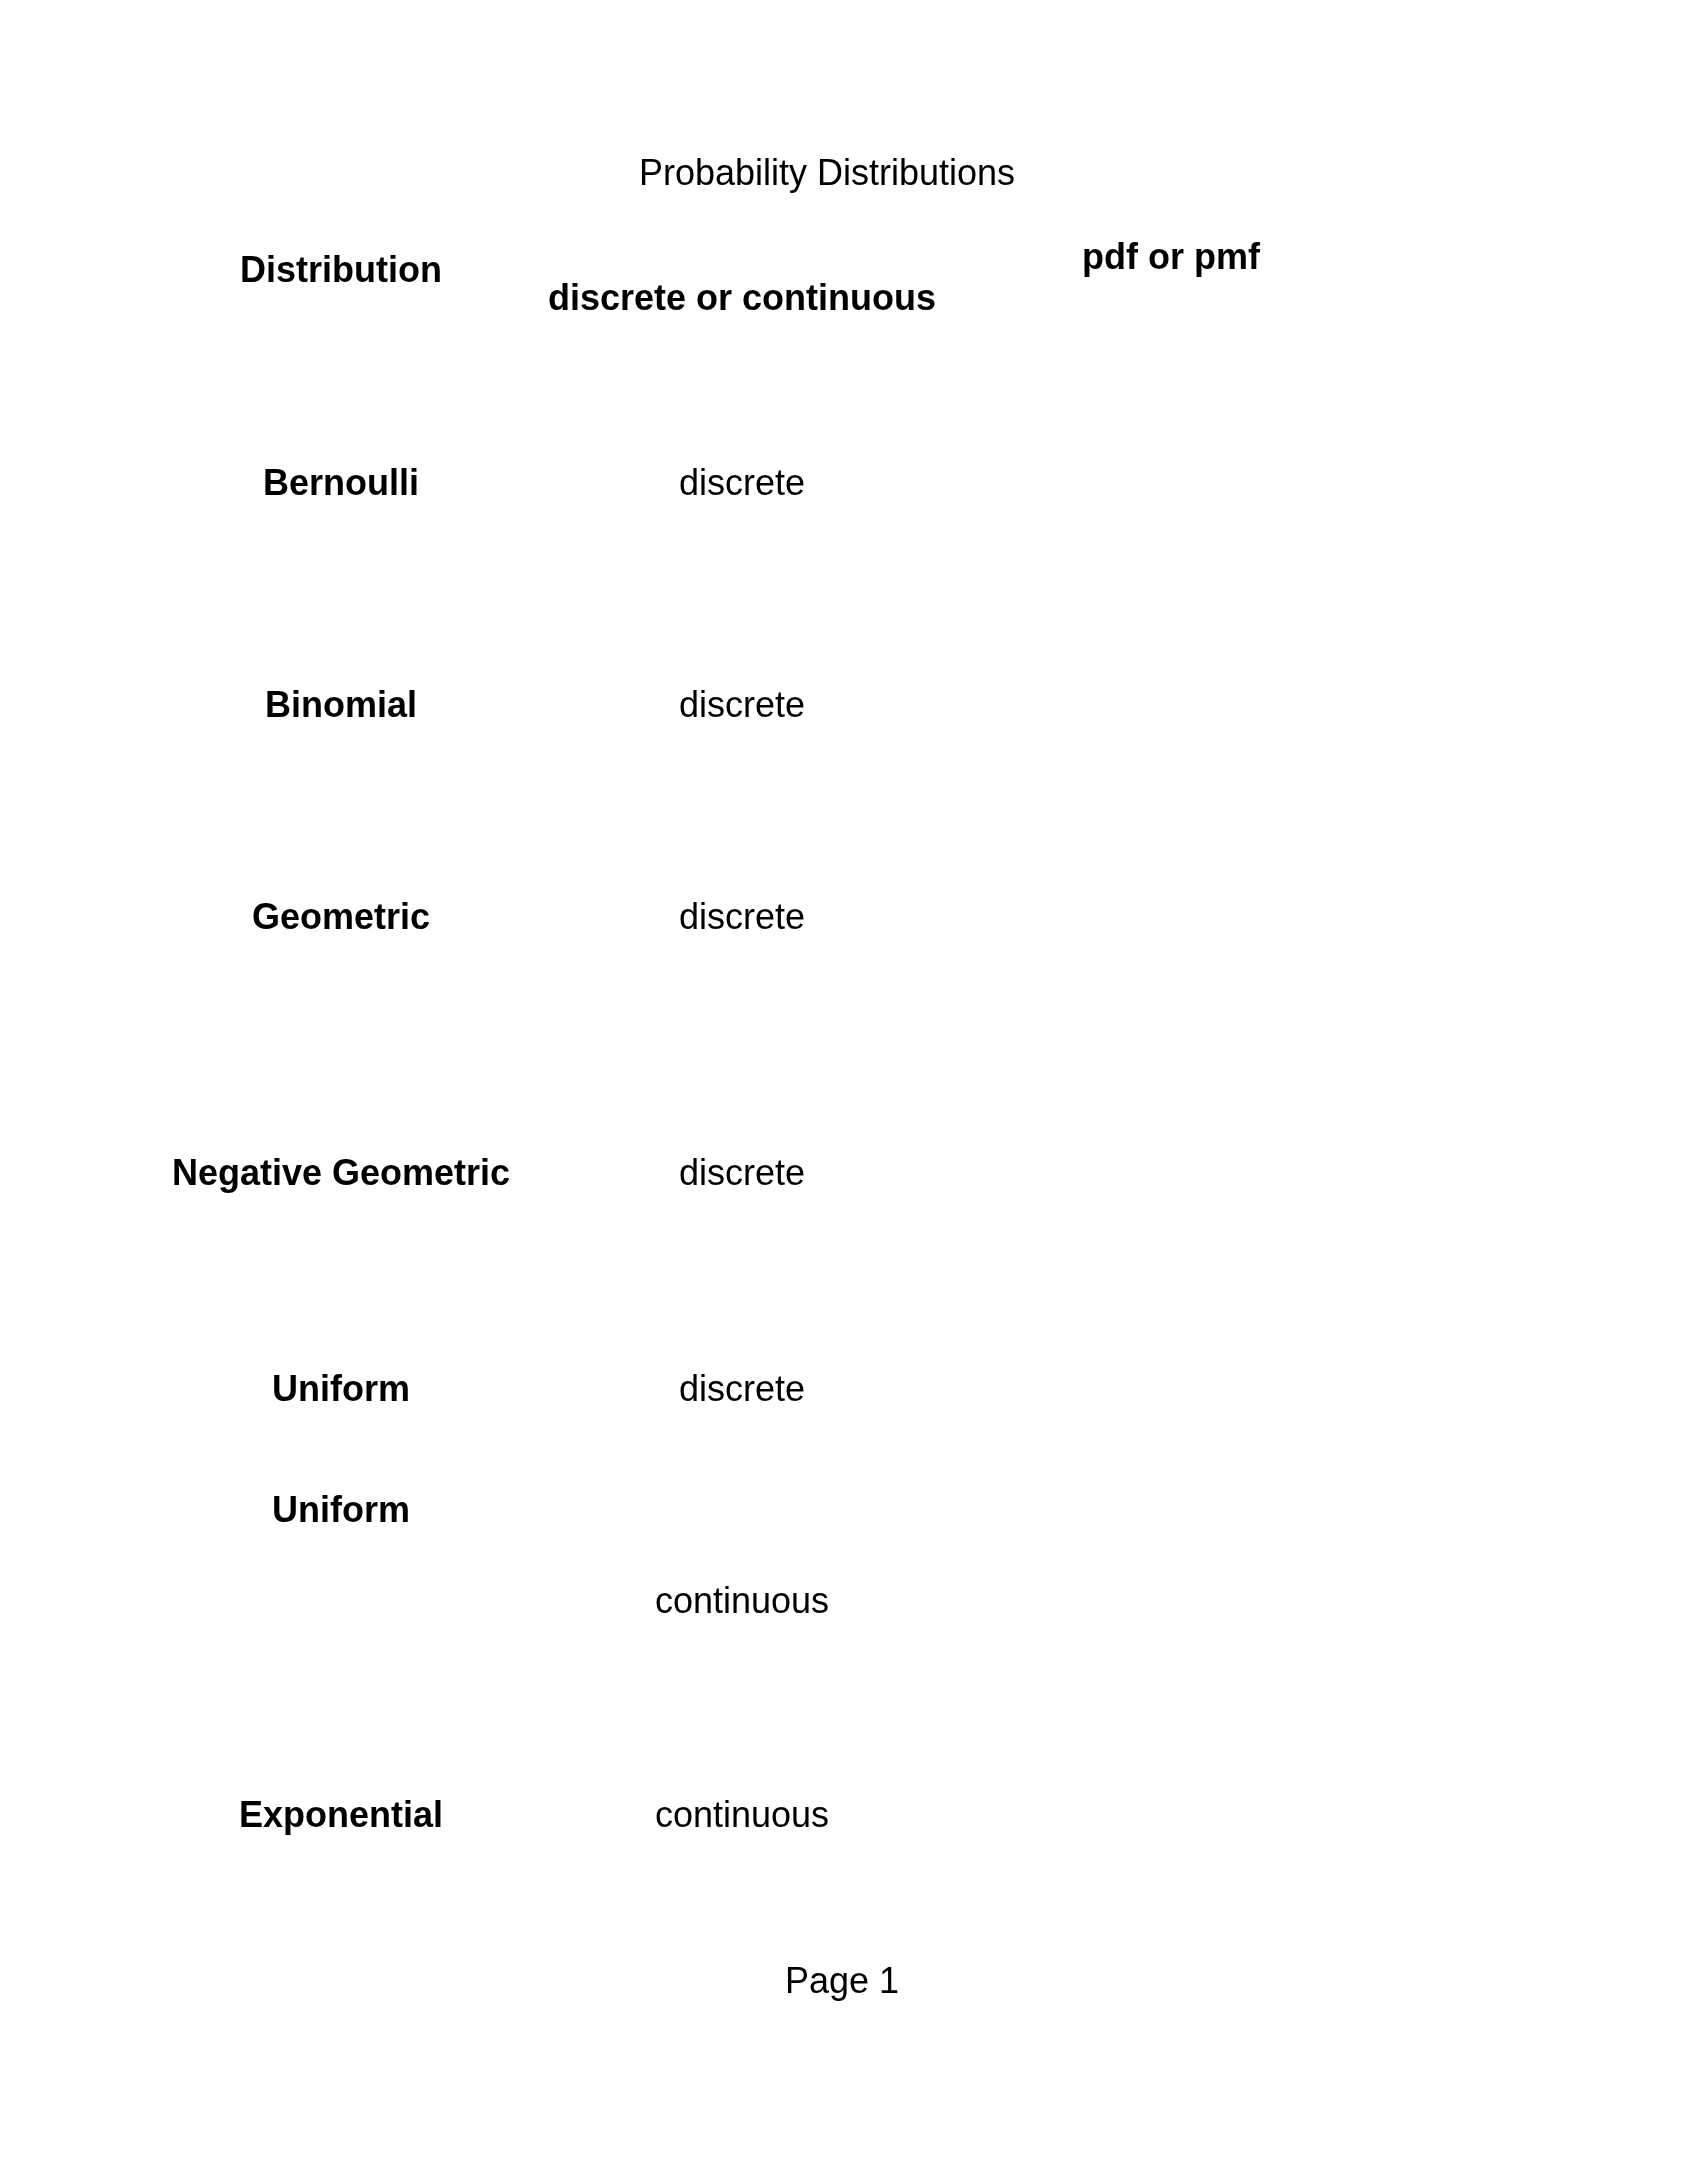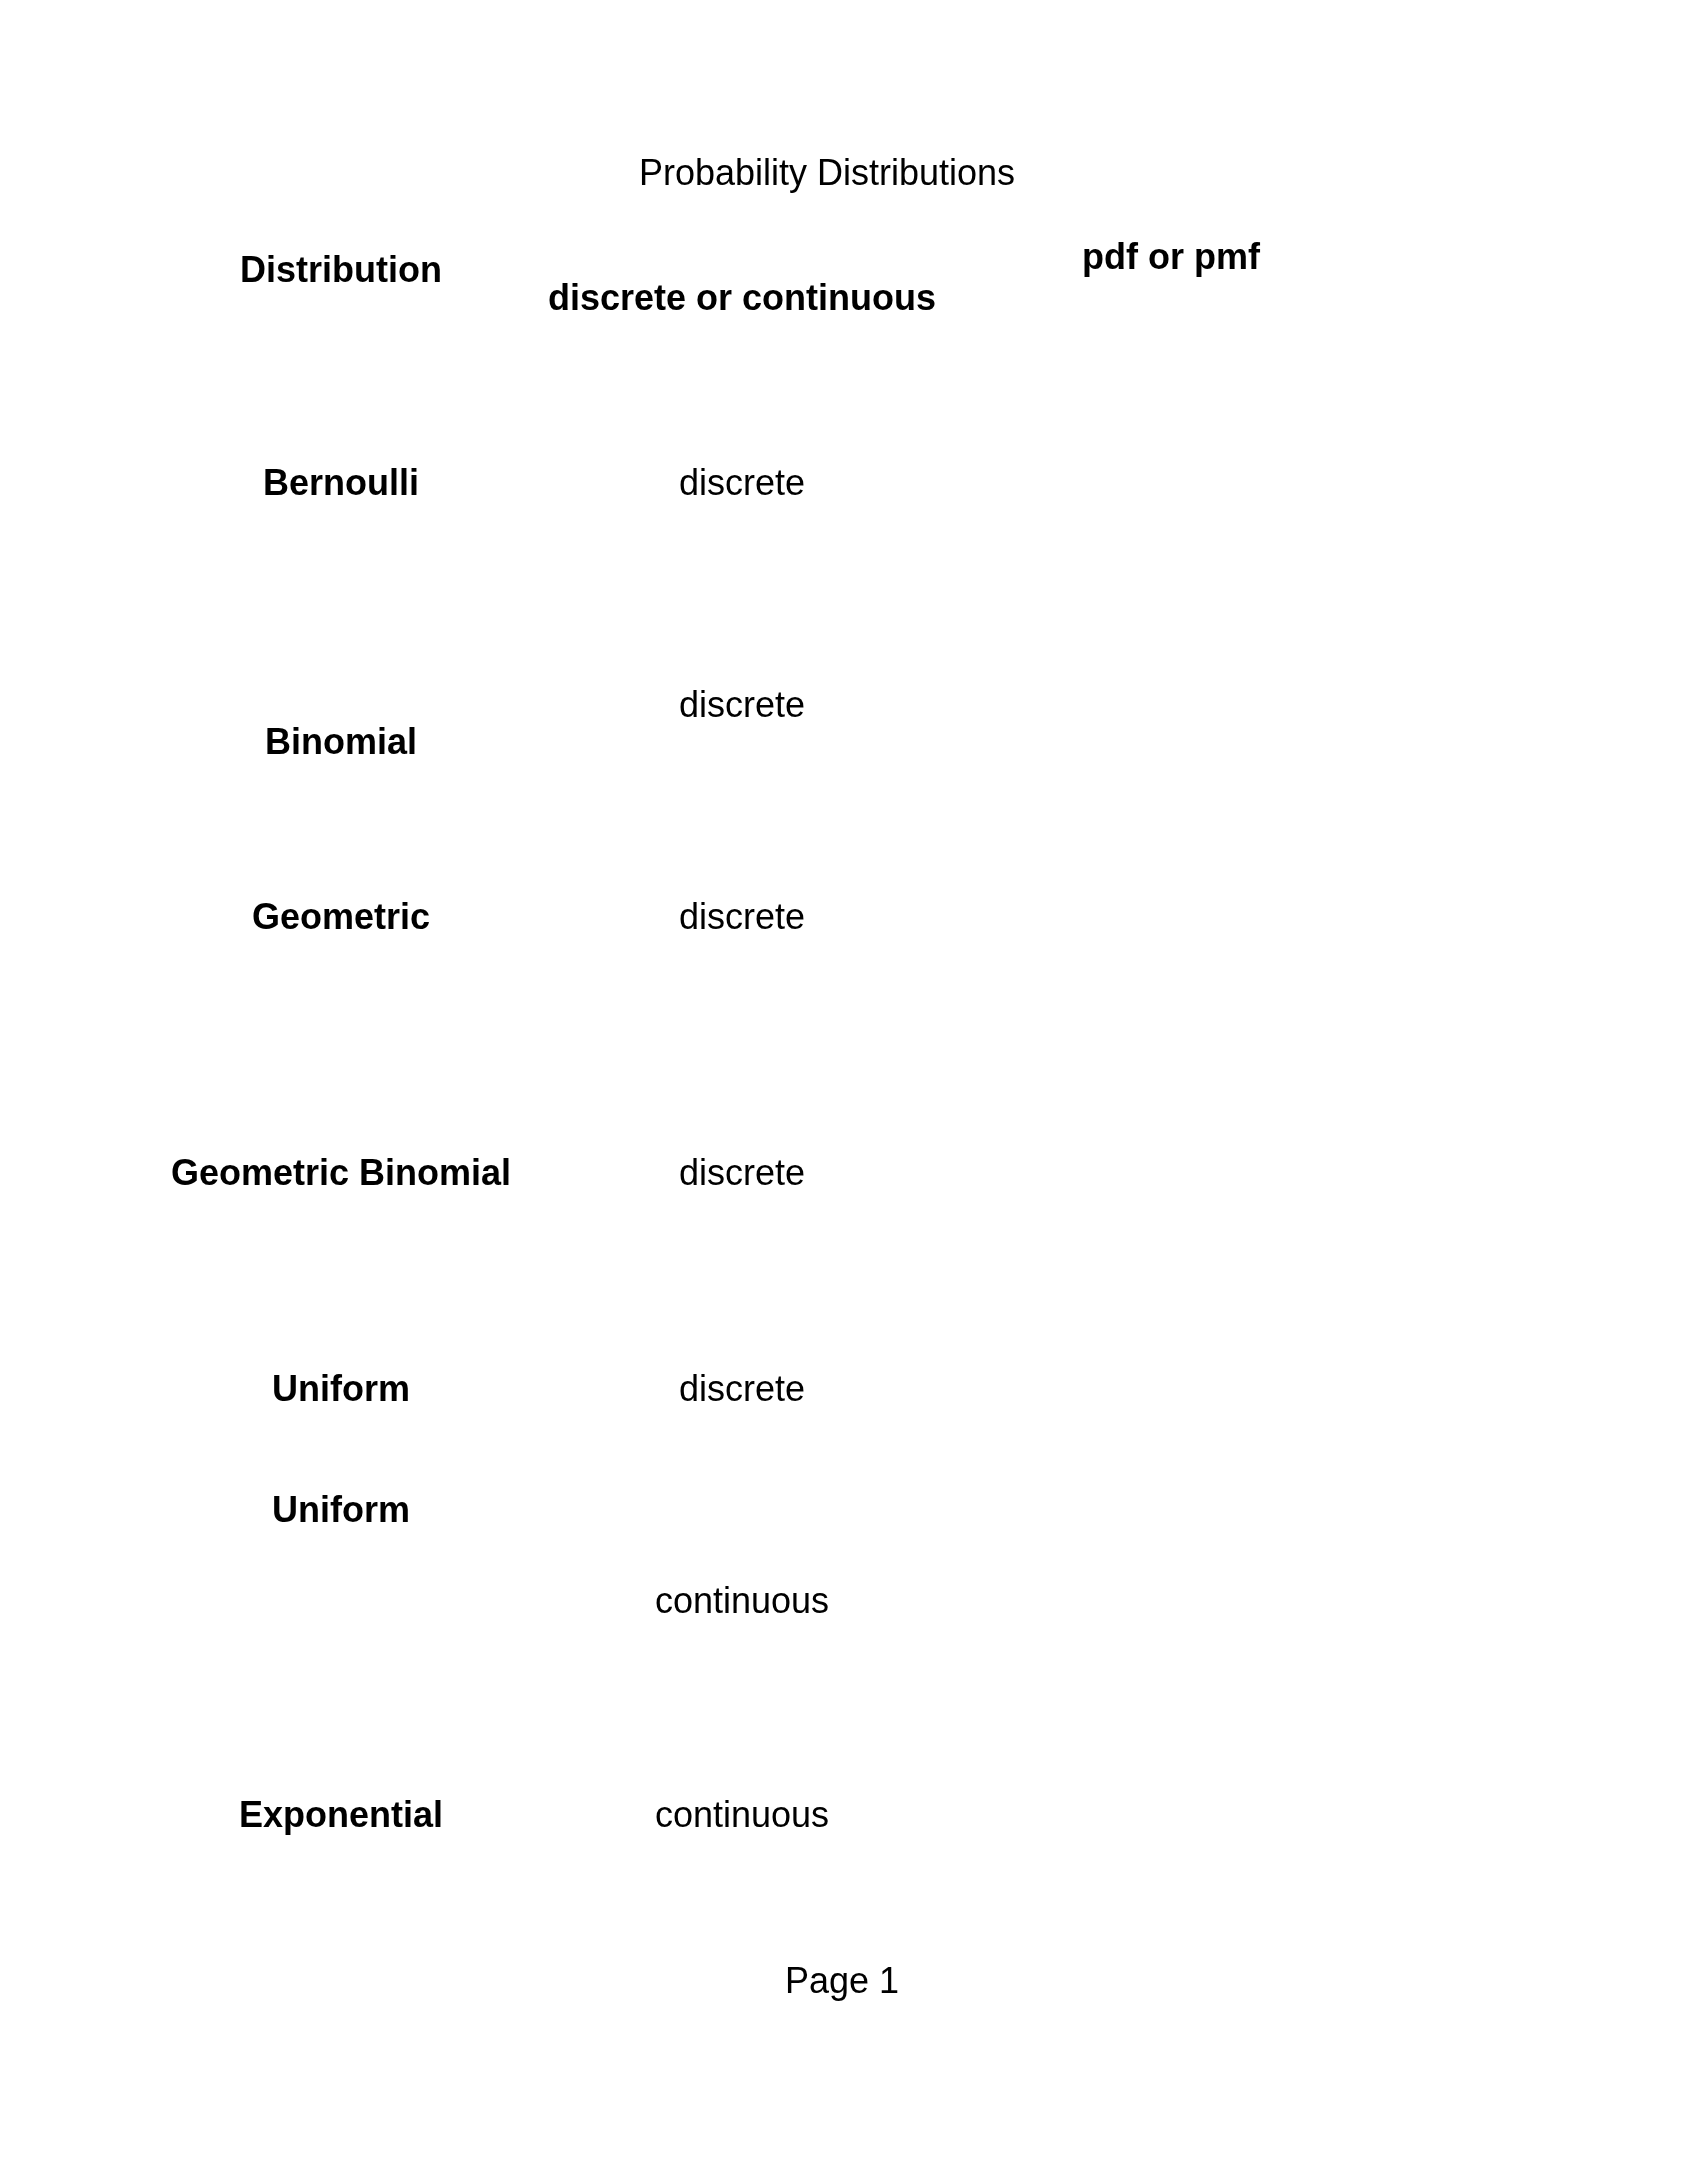--- a/index.html
+++ b/index.html
@@ -12,27 +12,27 @@
 
 <div class="t" style="left:827px;top:173px;">Probability Distributions</div>
 
 <div class="t b" style="left:341px;top:270px;">Distribution</div>
 <div class="t b" style="left:742px;top:257px;margin-top:41px;">discrete or continuous</div>
 <div class="t b" style="left:1171px;top:257px;">pdf or pmf</div>
 
 <div class="t b" style="left:341px;top:483px;">Bernoulli</div>
 <div class="t" style="left:742px;top:483px;">discrete</div>
 
-<div class="t b" style="left:341px;top:705px;margin-top:37px;">Binomial</div>
+<div class="t b" style="left:341px;top:705px;">Binomial</div>
 <div class="t" style="left:742px;top:705px;">discrete</div>
 
 <div class="t b" style="left:341px;top:917px;">Geometric</div>
 <div class="t" style="left:742px;top:917px;">discrete</div>
 
-<div class="t b" style="left:341px;top:1173px;">Geometric Binomial</div>
+<div class="t b" style="left:341px;top:1173px;">Negative Geometric</div>
 <div class="t" style="left:742px;top:1173px;">discrete</div>
 
 <div class="t b" style="left:341px;top:1389px;">Uniform</div>
 <div class="t" style="left:742px;top:1389px;">discrete</div>
 
 <div class="t b" style="left:341px;top:1510px;">Uniform</div>
 <div class="t" style="left:742px;top:1601px;">continuous</div>
 
 <div class="t b" style="left:341px;top:1815px;">Exponential</div>
 <div class="t" style="left:742px;top:1815px;">continuous</div>

